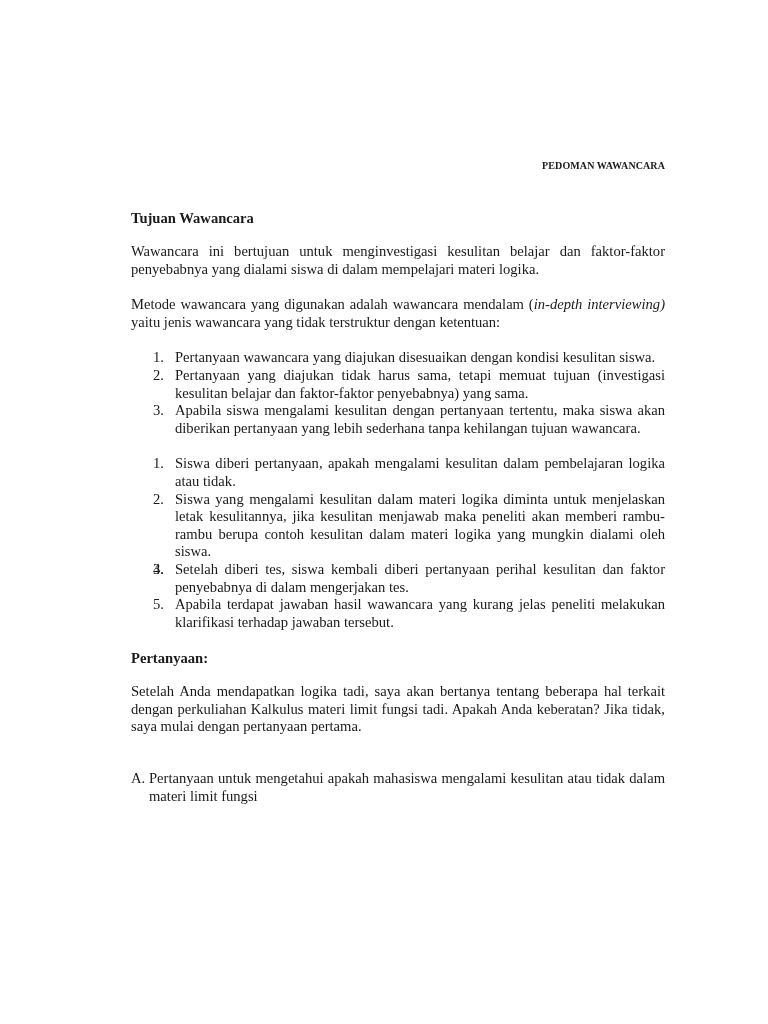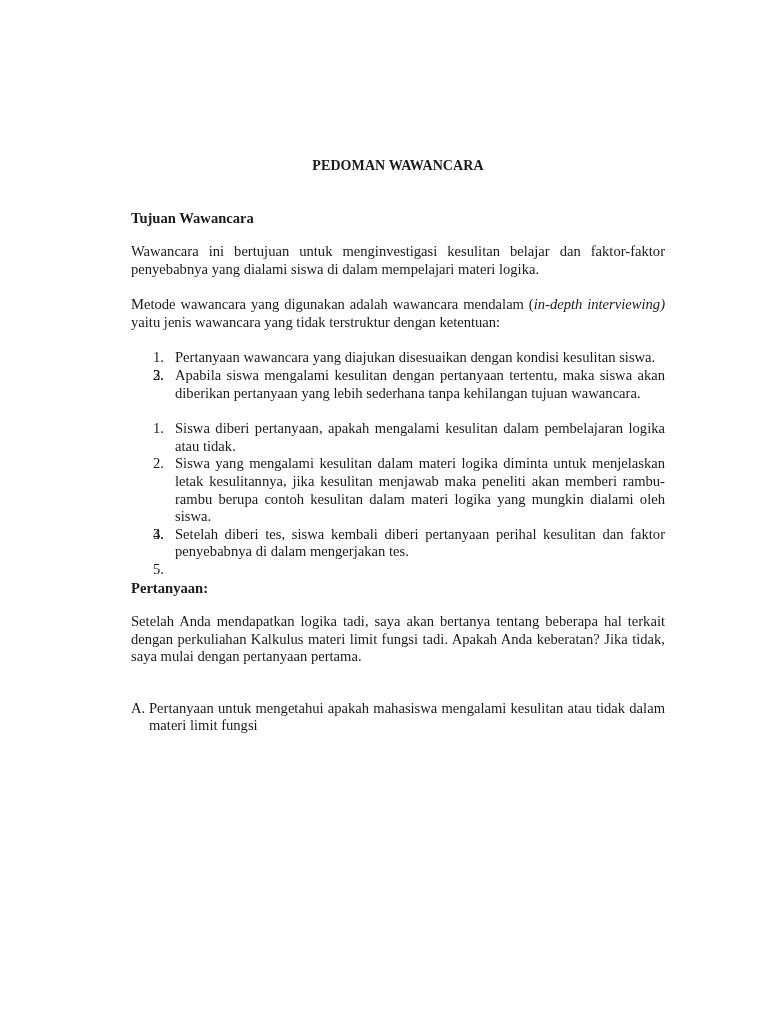--- a/index.html
+++ b/index.html
@@ -23,23 +23,23 @@
       height: 1024px;
       background: #ffffff;
     }
     .content {
       position: absolute;
       left: 131px;
       top: 157px;
       width: 534px;
     }
     .doc-title {
-      text-align: center;
+      text-align: right;
       font-weight: bold;
-      font-size: 14px;
+      font-size: 10px;
       line-height: 18px;
       margin: 0 0 34px 0;
       letter-spacing: 0.1px;
     }
     .section-heading {
       font-weight: bold;
       font-size: 14.6px;
       line-height: 18px;
       margin: 15px 0 16px 0;
     }
@@ -88,30 +88,30 @@
 
     <div class="doc-title">PEDOMAN WAWANCARA</div>
 
     <div class="section-heading">Tujuan Wawancara</div>
     <p class="para">Wawancara ini bertujuan untuk menginvestigasi kesulitan belajar dan faktor-faktor penyebabnya yang dialami siswa di dalam mempelajari materi logika.</p>
 
     <p class="para"><span>Metode wawancara yang digunakan adalah wawancara mendalam (</span><i>in-depth interviewing)</i><span> yaitu jenis wawancara yang tidak terstruktur dengan ketentuan:</span></p>
 
     <ol class="numbered">
       <li><span class="num">1.</span><span>Pertanyaan wawancara yang diajukan disesuaikan dengan kondisi kesulitan siswa.</span></li>
-      <li><span class="num">2.</span></li>
+      <li><span class="num">2.</span><span>Pertanyaan yang diajukan tidak harus sama, tetapi memuat tujuan (investigasi kesulitan belajar dan faktor-faktor penyebabnya) yang sama.</span></li>
       <li><span class="num">3.</span><span>Apabila siswa mengalami kesulitan dengan pertanyaan tertentu, maka siswa akan diberikan pertanyaan yang lebih sederhana tanpa kehilangan tujuan wawancara.</span></li>
     </ol>
 
     <ol class="numbered">
       <li><span class="num">1.</span><span>Siswa diberi pertanyaan, apakah mengalami kesulitan dalam pembelajaran logika atau tidak.</span></li>
       <li><span class="num">2.</span><span>Siswa yang mengalami kesulitan dalam materi logika diminta untuk menjelaskan letak kesulitannya, jika kesulitan menjawab maka peneliti akan memberi rambu-rambu berupa contoh kesulitan dalam materi logika yang mungkin dialami oleh siswa.</span></li>
       <li><span class="num">3.</span></li>
       <li><span class="num">4.</span><span>Setelah diberi tes, siswa kembali diberi pertanyaan perihal kesulitan dan faktor penyebabnya di dalam mengerjakan tes.</span></li>
-      <li><span class="num">5.</span></li>
+      <li><span class="num">5.</span><span>Apabila terdapat jawaban hasil wawancara yang kurang jelas peneliti melakukan klarifikasi terhadap jawaban tersebut.</span></li>
     </ol>
 
     <div class="section-heading">Pertanyaan:</div>
     <p class="para">Setelah Anda mendapatkan logika tadi, saya akan bertanya tentang beberapa hal terkait dengan perkuliahan Kalkulus materi limit fungsi tadi. Apakah Anda keberatan? Jika tidak, saya mulai dengan pertanyaan pertama.</p>
 
     <div class="gap-lg"></div>
 
     <p class="lettered"><span class="letter">A.</span><span>Pertanyaan untuk mengetahui apakah mahasiswa mengalami kesulitan atau tidak dalam materi limit fungsi</span></p>
 
   </div>

